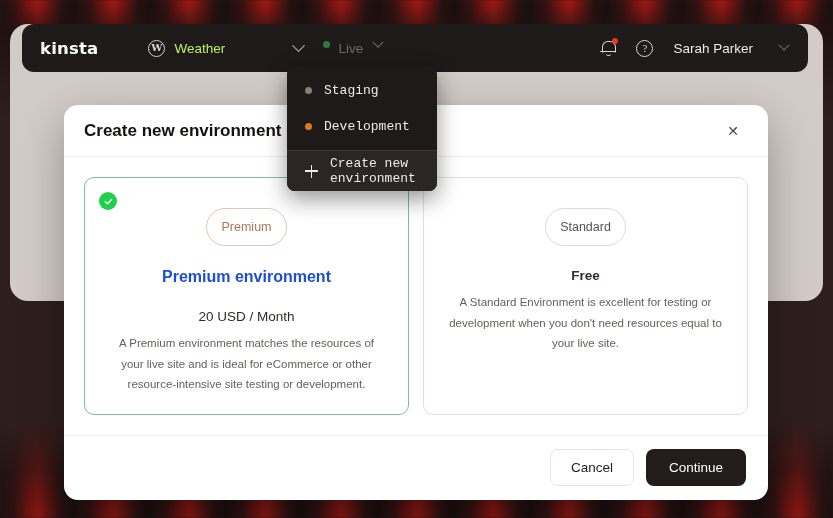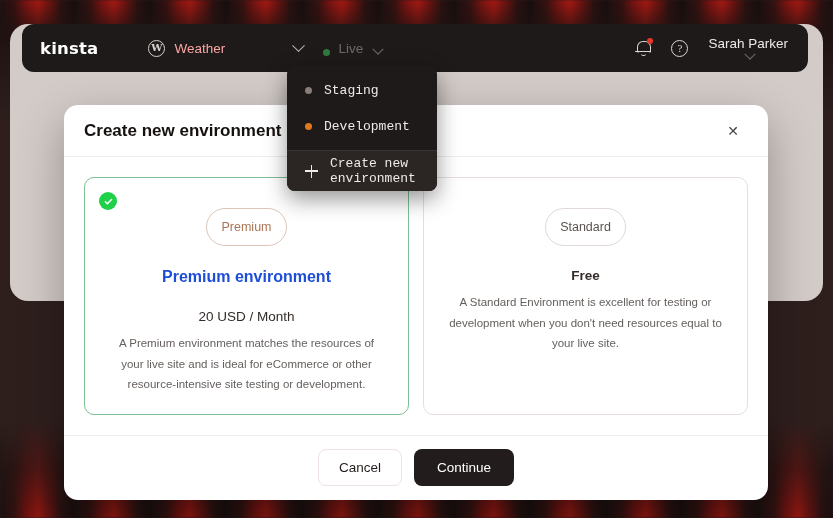--- a/index.html
+++ b/index.html
@@ -94,31 +94,31 @@
   }
   .wp-icon {
     width: 17px; height: 17px;
     border: 1.4px solid #d6d2ce;
     border-radius: 50%;
     display: flex; align-items: center; justify-content: center;
     font-size: 10px; font-weight: 700; color: #d6d2ce;
     font-family: "DejaVu Serif", serif;
     line-height: 1;
   }
-  .site-name { font-size: 13.5px; color: #fca5a5; }
+  .site-name { font-size: 13.5px; color: #bef264; }
   .chev {
     margin-left: auto;
     width: 9px; height: 9px;
     border-right: 1.5px solid #b9b4b0;
     border-bottom: 1.5px solid #b9b4b0;
     transform: rotate(45deg) translate(-2px,-2px);
   }
 
   .env-select {
-    display: flex; align-items: flex-end; gap: 8px;
+    display: flex; align-items: flex-start; gap: 8px;
     margin-left: 20px; cursor: pointer;
   }
   .dot { width: 7px; height: 7px; border-radius: 50%; display:inline-block; }
   .env-label { font-size: 13.5px; color: #6f6a66; }
   .chev-sm {
     width: 8px; height: 8px;
     border-right: 1.4px solid #6f6a66;
     border-bottom: 1.4px solid #6f6a66;
     transform: rotate(45deg) translate(-2px,-2px);
     margin-left: 3px;
@@ -161,21 +161,21 @@
   }
   .help-icon {
     width: 17px; height: 17px;
     border: 1.5px solid #ddd8d4;
     border-radius: 50%;
     display:flex; align-items:center; justify-content:center;
     font-size: 11px; color: #ddd8d4; cursor: pointer;
     font-family: "Liberation Serif", serif;
   }
   .user-menu {
-    display:flex; align-items:center; gap:2px; cursor:pointer;flex-direction:column;
+    display:flex; align-items:center; gap:24px; cursor:pointer;
   }
   .user-name { font-size: 13.5px; color: #eceae8; }
 
   
   #env-dropdown {
     position: absolute;
     left: 287px;
     top: 66px;
     width: 150px;
     background: #1d1a19;
@@ -283,21 +283,21 @@
   .opt-price.bold { font-weight: 700; }
   .opt-desc {
     font-size: 11.5px; color: #65605d;
     line-height: 1.75; text-align: center;
     max-width: 300px;
   }
 
   .modal-footer {
     height: 72px;
     border-top: 1px solid #f2ecea;
-    display: flex; align-items: center; justify-content: center;
+    display: flex; align-items: center; justify-content: flex-end;
     gap: 12px;
     padding: 0 22px;
   }
   .btn {
     border-radius: 8px;
     font-size: 13.5px;
     padding: 10px 20px;
     cursor: pointer;
     border: 1px solid transparent;
     font-family: "Liberation Sans", sans-serif;

